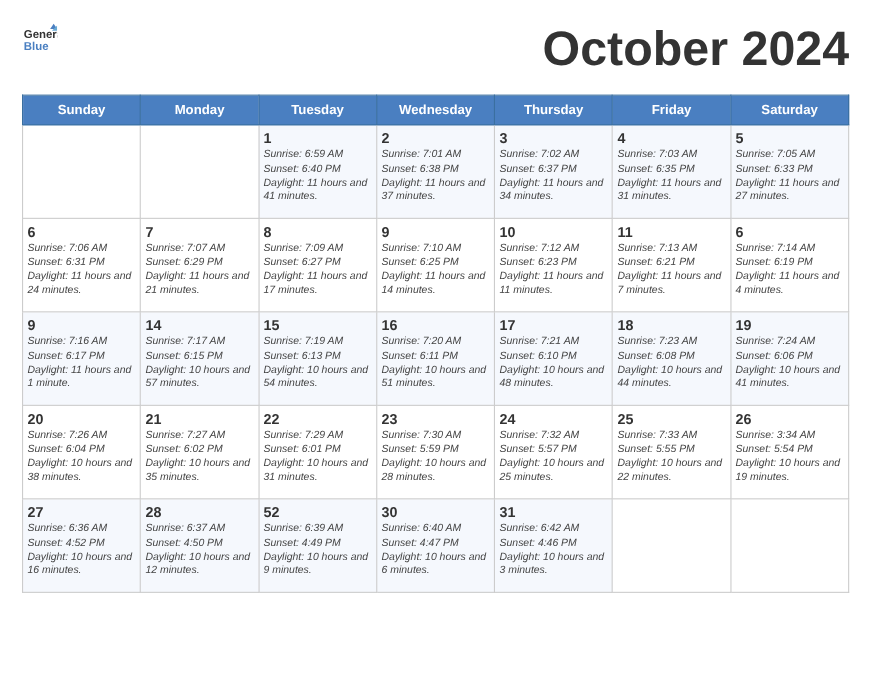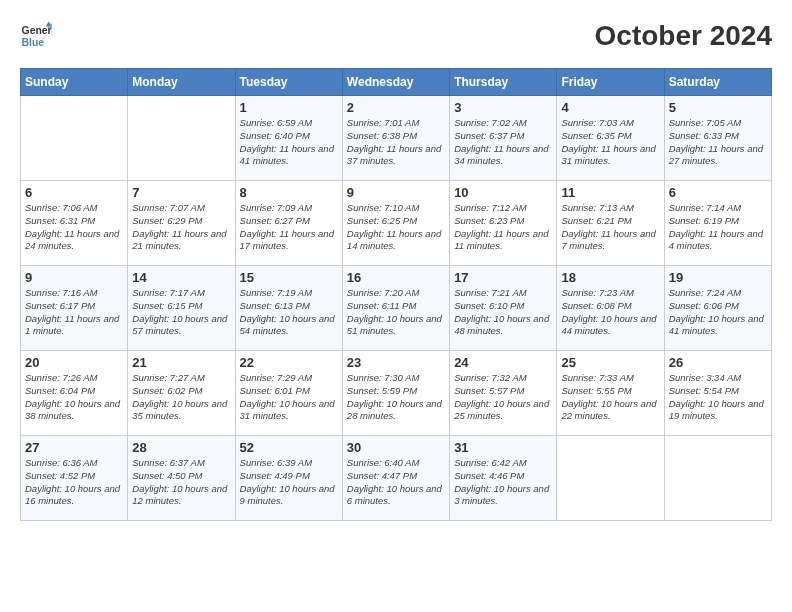--- a/index.html
+++ b/index.html
@@ -22,40 +22,40 @@
       gap: 4px;
     }
     .logo-icon {
       width: 32px;
       height: 32px;
     }
     .title-block {
       text-align: right;
     }
     .month-title {
-      font-size: 28px;
+      font-size: 44px;
       font-weight: bold;
       color: #333;
     }
     .subtitle {
       font-size: 16px;
       color: #555;
     }
     table {
       width: 100%;
       border-collapse: collapse;
       table-layout: fixed;
     }
     thead th {
       background: #4a7fc1;
       color: #fff;
       font-size: 12px;
       font-weight: bold;
       padding: 6px 4px;
-      text-align: left;
+      text-align: center;
       border: 1px solid #3a6fa0;
     }
     tbody td {
       border: 1px solid #ccc;
       vertical-align: top;
       padding: 4px 4px;
       font-size: 10px;
       color: #333;
       height: 85px;
       background: #fff;

